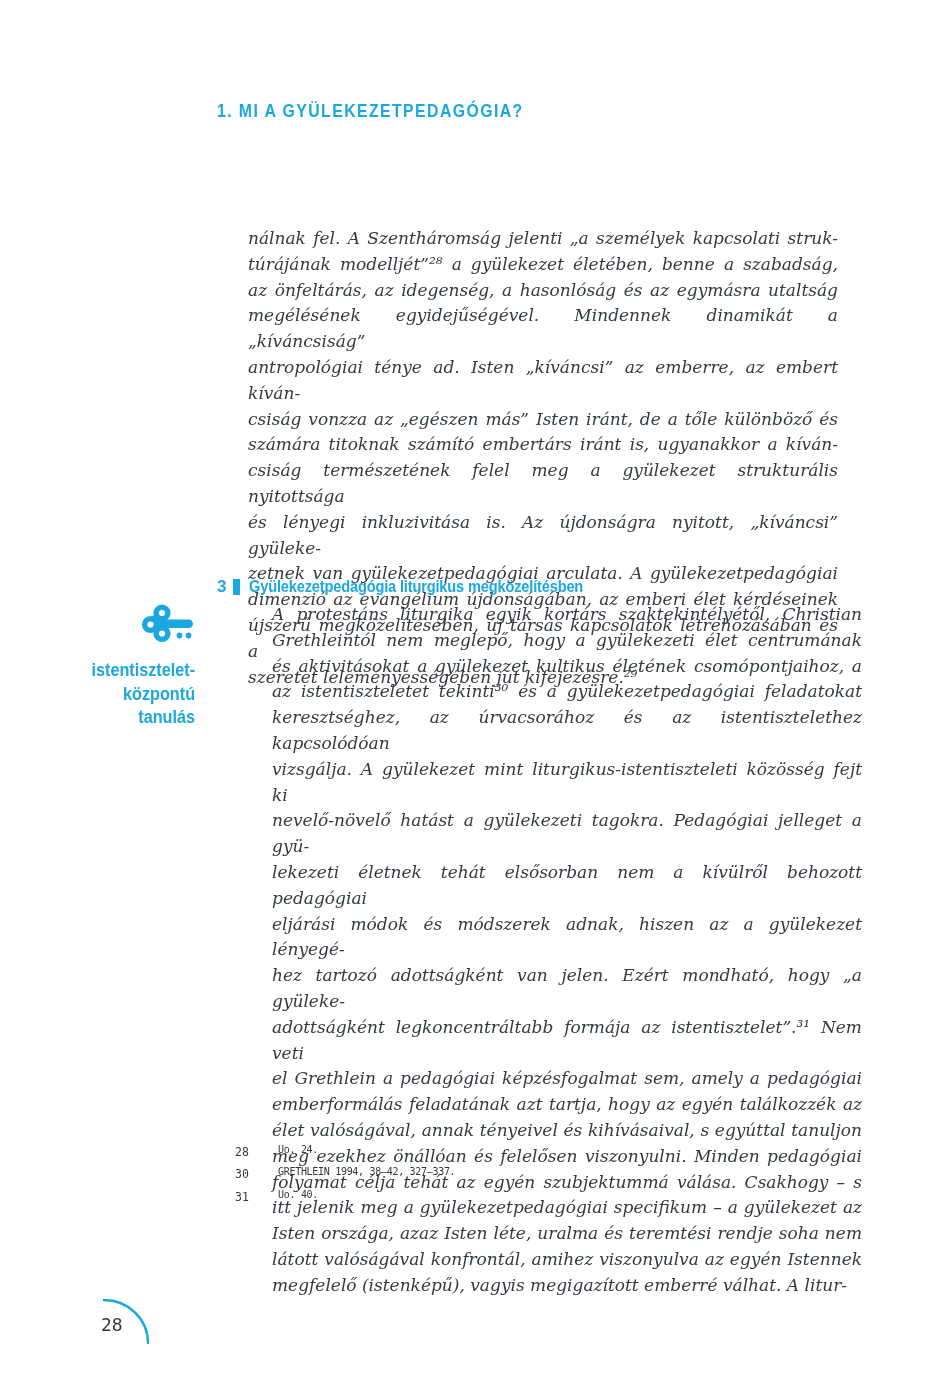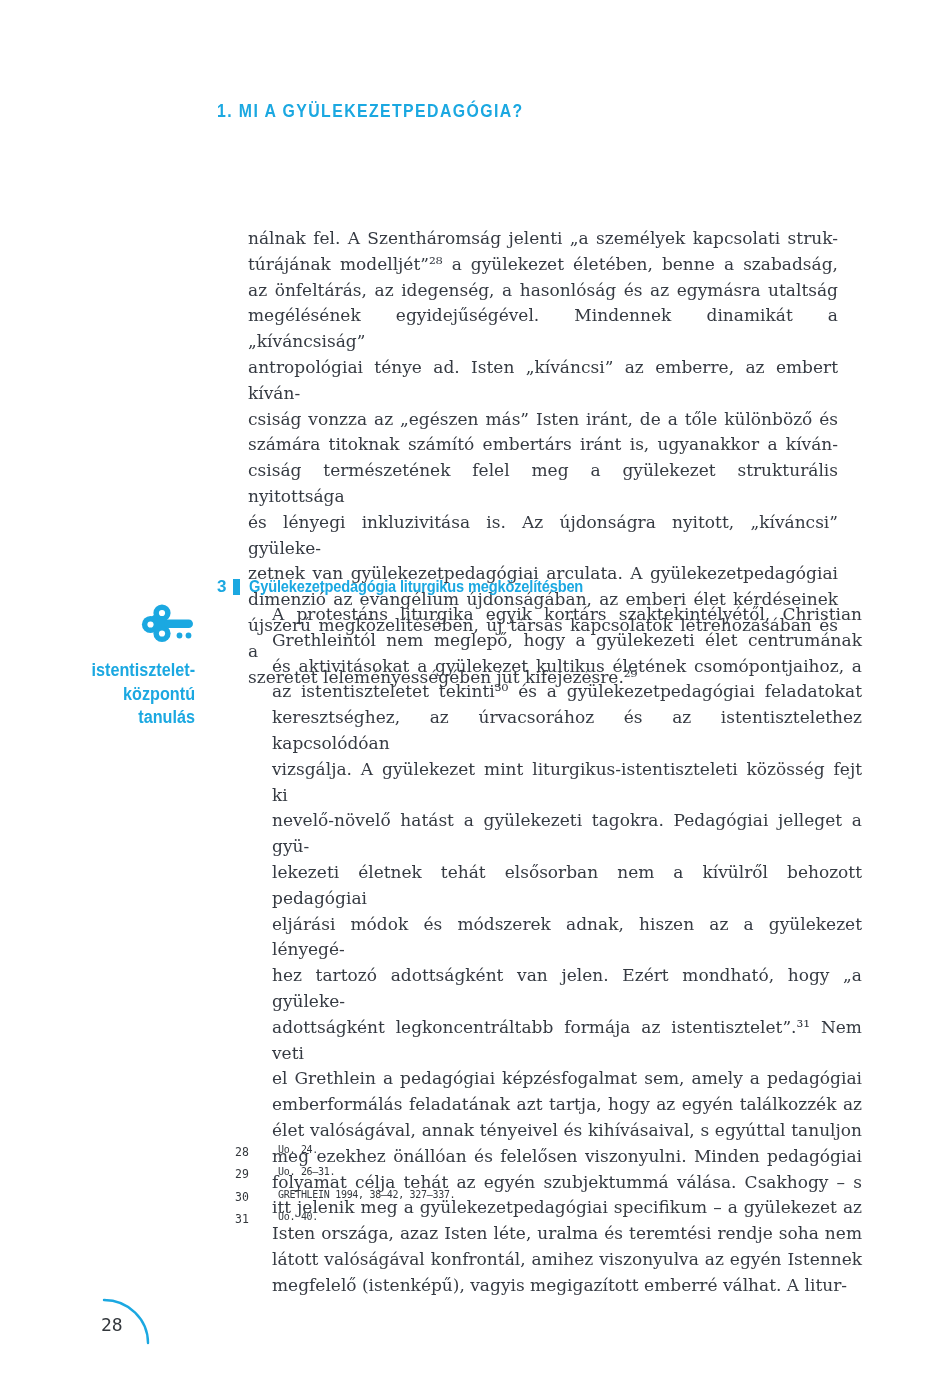--- a/index.html
+++ b/index.html
@@ -36,21 +36,21 @@
   .paragraph {
     position: absolute;
     left: 0;
     width: 590px;
     font-size: 17px;
     line-height: 25.8px;
     color: #353a42;
   }
   .para-1 { top: 0; }
   .para-2 { top: 376px; margin-left: 24px; }
-  .line { text-align: justify; text-align-last: justify; }
+  .line { text-align: justify; text-align-last: justify; font-style: italic; }
   .line.last { text-align-last: left; }
   
   .section-heading {
     position: absolute;
     left: -31px;
     top: 351px;
     display: flex;
     align-items: center;
     font-family: "Liberation Sans", sans-serif;
     font-weight: bold;
@@ -214,24 +214,20 @@
       </div>
 
   </div>
 
   <div class="footnotes">
     <div class="footnote-row">
       <span class="footnote-number">28</span>
       <span class="footnote-text">Uo. 24.</span>
     </div>
     <div class="footnote-row">
-      <span class="footnote-number">29</span>
-      <span class="footnote-text">Uo. 26–31.</span>
-    </div>
-    <div class="footnote-row">
       <span class="footnote-number">30</span>
       <span class="footnote-text">GRETHLEIN 1994, 38–42, 327–337.</span>
     </div>
     <div class="footnote-row">
       <span class="footnote-number">31</span>
       <span class="footnote-text">Uo. 40.</span>
     </div>
   </div>
 
   <svg class="corner-arc" width="58" height="58" viewBox="0 0 58 58" aria-hidden="true">

